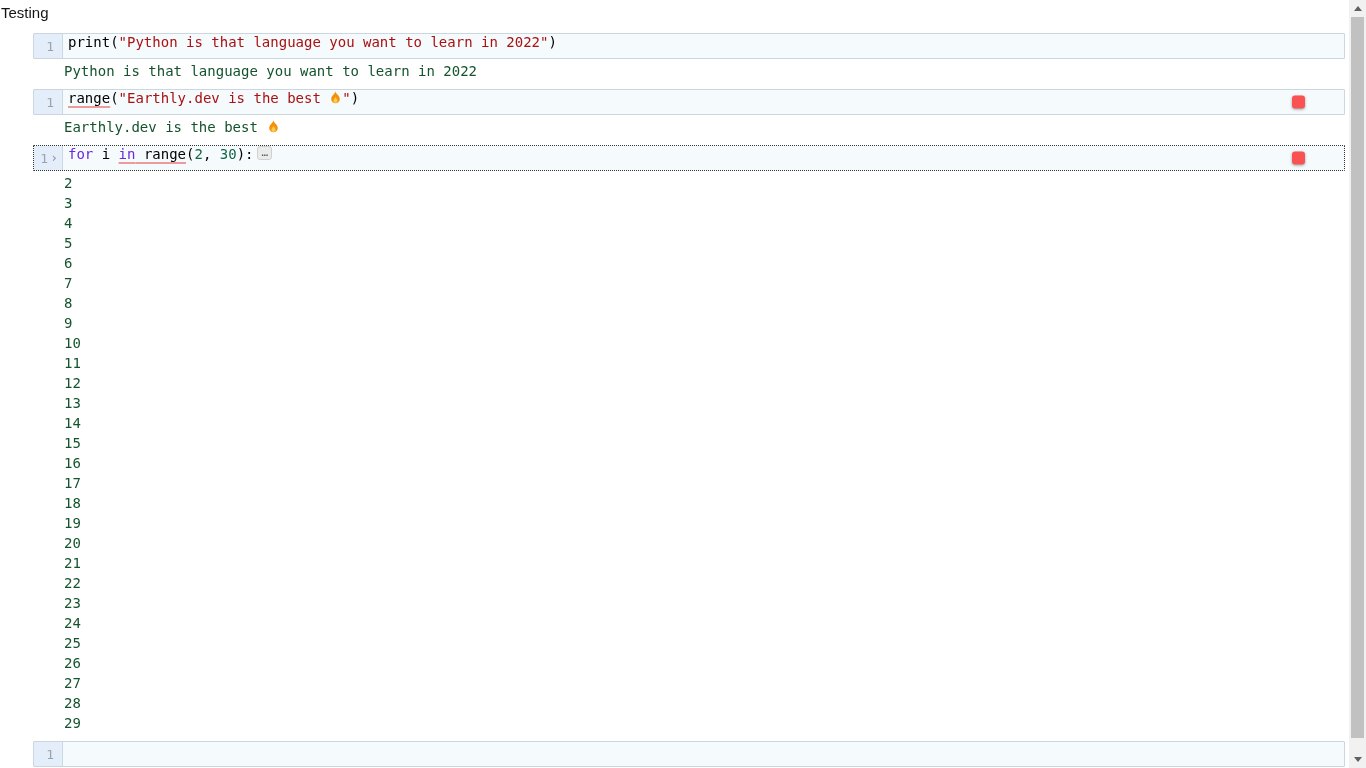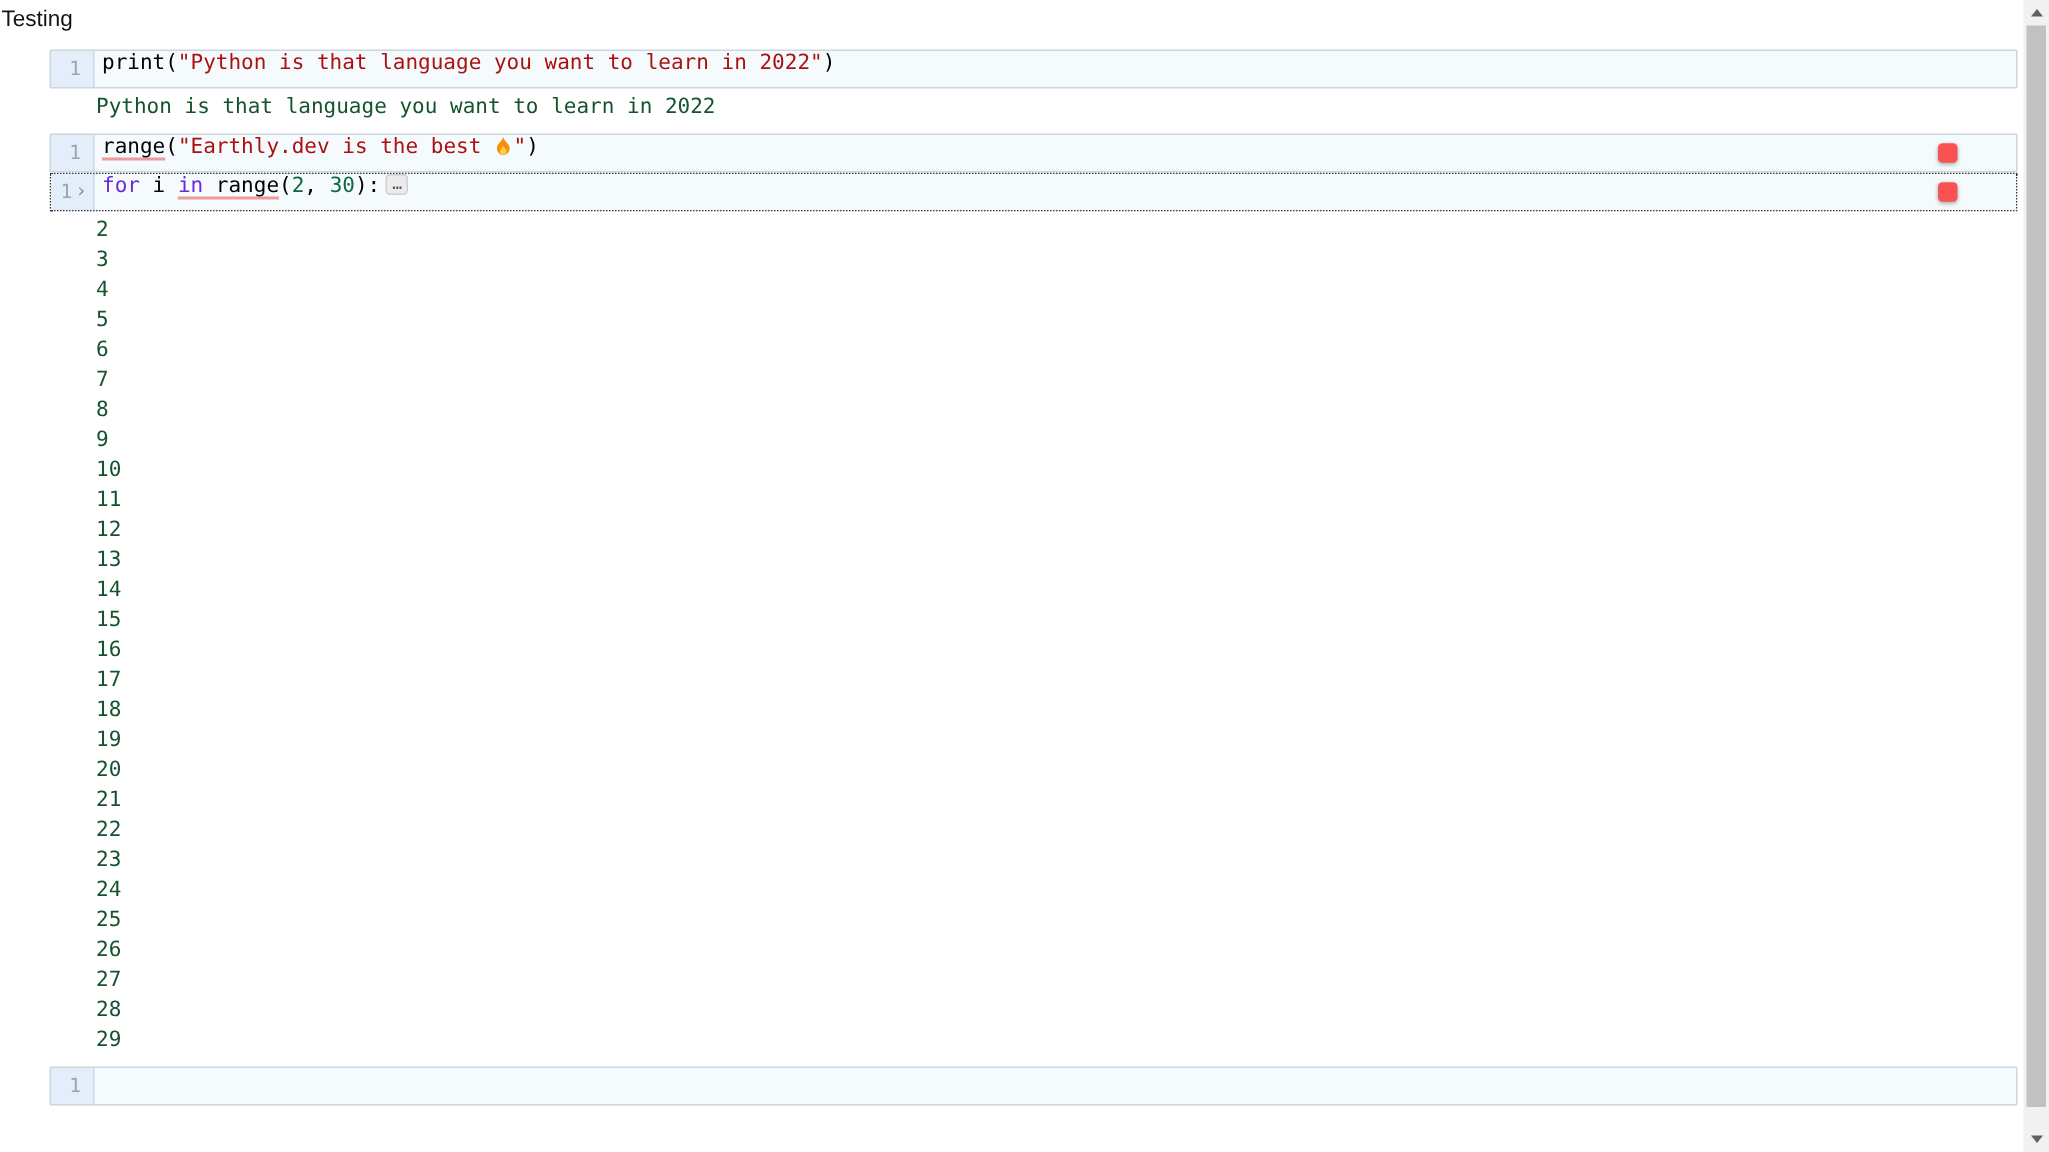--- a/index.html
+++ b/index.html
@@ -98,20 +98,24 @@
   <div class="cell">
     <div class="gutter">
       <span>1</span>
     </div>
     <div class="codearea"><span class="u-spell">range</span><span>(</span><span class="tok-str">"Earthly.dev is the best </span><svg width="13" height="15" viewBox="0 0 14 15">
           <path d="M7 0c.6 3.2-4.6 5.2-4.6 9.1a4.6 4.6 0 0 0 9.2 0C11.6 5.2 6.5 3.6 7 0z" fill="#f4900c"></path>
           <path d="M7 6.2c.4 2-2.3 3-2.3 4.9a2.3 2.3 0 0 0 4.6 0c0-1.9-2.6-2.9-2.3-4.9z" fill="#ffcc4d"></path>
         </svg><span class="tok-str">"</span><span>)</span></div>
     <div class="stop-button"></div>
   </div>
+  <div class="output"><span>Earthly.dev is the best </span><svg width="13" height="15" viewBox="0 0 14 15">
+        <path d="M7 0c.6 3.2-4.6 5.2-4.6 9.1a4.6 4.6 0 0 0 9.2 0C11.6 5.2 6.5 3.6 7 0z" fill="#f4900c"></path>
+        <path d="M7 6.2c.4 2-2.3 3-2.3 4.9a2.3 2.3 0 0 0 4.6 0c0-1.9-2.6-2.9-2.3-4.9z" fill="#ffcc4d"></path>
+      </svg></div>
 
   <div class="cell focused">
     <div class="gutter">
       <span>1</span>
       <span class="fold-arrow">›</span>
     </div>
     <div class="codearea"><span class="tok-kw">for</span><span> i </span><span class="tok-kw u-spell">in</span><span class="u-spell"> range</span><span>(</span><span class="tok-num">2</span><span>, </span><span class="tok-num">30</span><span>):</span><span class="fold-box">…</span></div>
     <div class="stop-button"></div>
   </div>
   <div class="output">2

